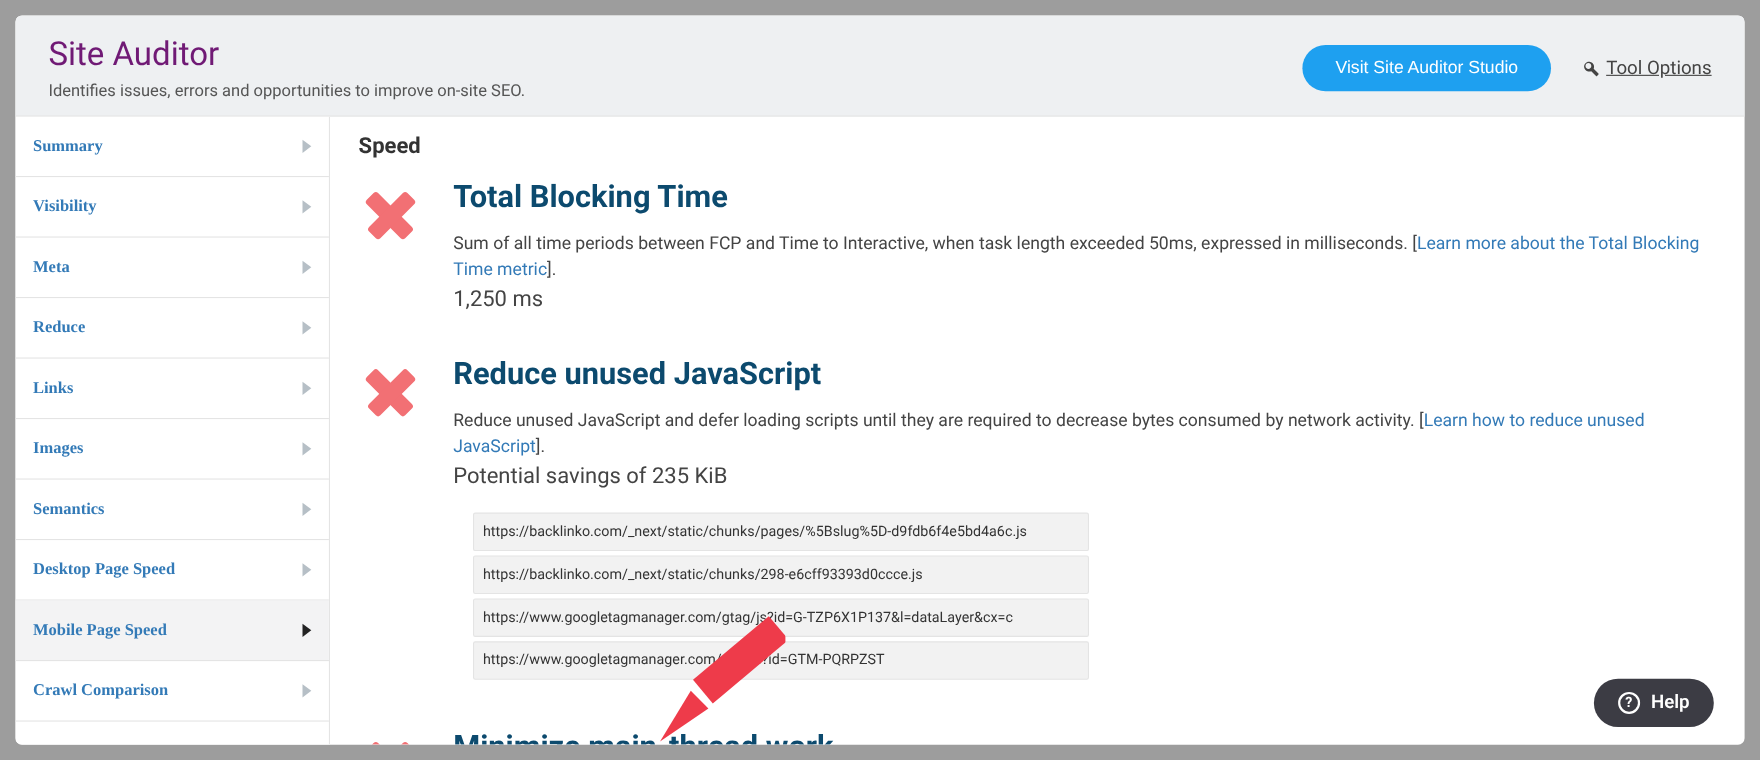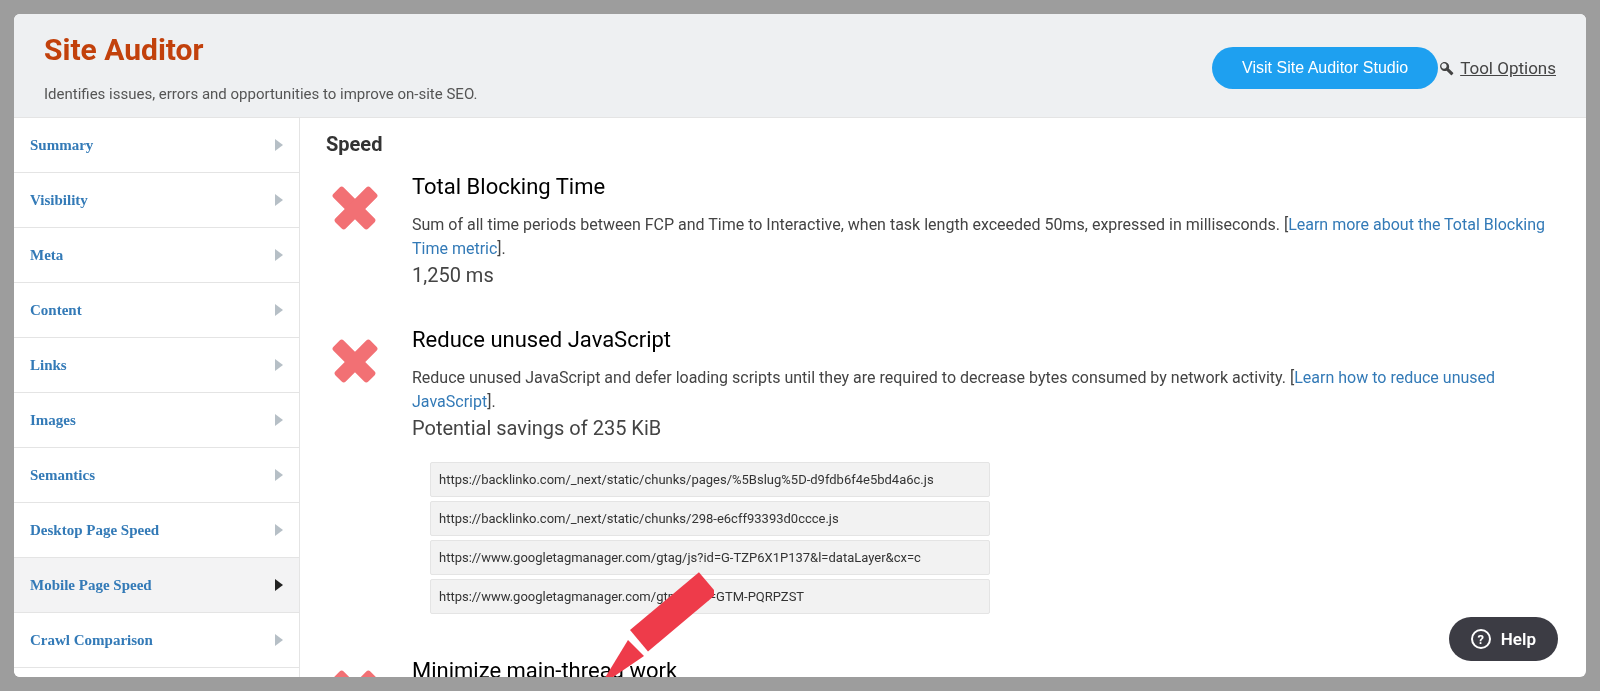--- a/index.html
+++ b/index.html
@@ -23,29 +23,29 @@
     background: #eef0f2;
     padding: 18px 30px 14px 30px;
     display: flex;
     align-items: center;
     justify-content: space-between;
     border-bottom: 1px solid #e4e4e4;
   }
   .header-left { display: flex; flex-direction: column; }
   .page-title {
     font-size: 30px;
-    font-weight: 700;
-    color: #c2410c;
+    font-weight: 400;
+    color: #701a75;
   }
   .page-subtitle {
     font-size: 15px;
     color: #555;
-    margin-top: 18px;
-  }
-  .header-right { display: flex; align-items: center; }
+    margin-top: 6px;
+  }
+  .header-right { display: flex; align-items: center; gap: 28px; }
   .btn-primary {
     background: #1ea0f0;
     color: #fff;
     border: none;
     border-radius: 22px;
     padding: 12px 30px;
     font-size: 16px;
     cursor: pointer;
   }
   .tool-options {
@@ -107,23 +107,23 @@
   }
   .issue {
     display: flex;
     gap: 26px;
     margin-bottom: 40px;
   }
   .issue-icon-col { width: 60px; flex-shrink: 0; padding-top: 4px; }
   .x-svg { width: 58px; height: 58px; }
   .issue-body { flex: 1; }
   .issue-title {
-    font-size: 22px;
-    font-weight: 400;
-    color: #000000;
+    font-size: 28px;
+    font-weight: 700;
+    color: #0c4a6e;
     margin-bottom: 14px;
   }
   .issue-desc {
     font-size: 16px;
     line-height: 1.5;
     color: #444;
   }
   .issue-desc a { color: #337ab7; text-decoration: none; }
   .issue-value { font-size: 20px; color: #444; margin-top: 2px; }
 
@@ -205,21 +205,21 @@
         </div>
         <div class="side-item">
           <span>Visibility</span>
           <span class="chev"></span>
         </div>
         <div class="side-item">
           <span>Meta</span>
           <span class="chev"></span>
         </div>
         <div class="side-item">
-          <span>Content</span>
+          <span>Reduce</span>
           <span class="chev"></span>
         </div>
         <div class="side-item">
           <span>Links</span>
           <span class="chev"></span>
         </div>
         <div class="side-item">
           <span>Images</span>
           <span class="chev"></span>
         </div>

